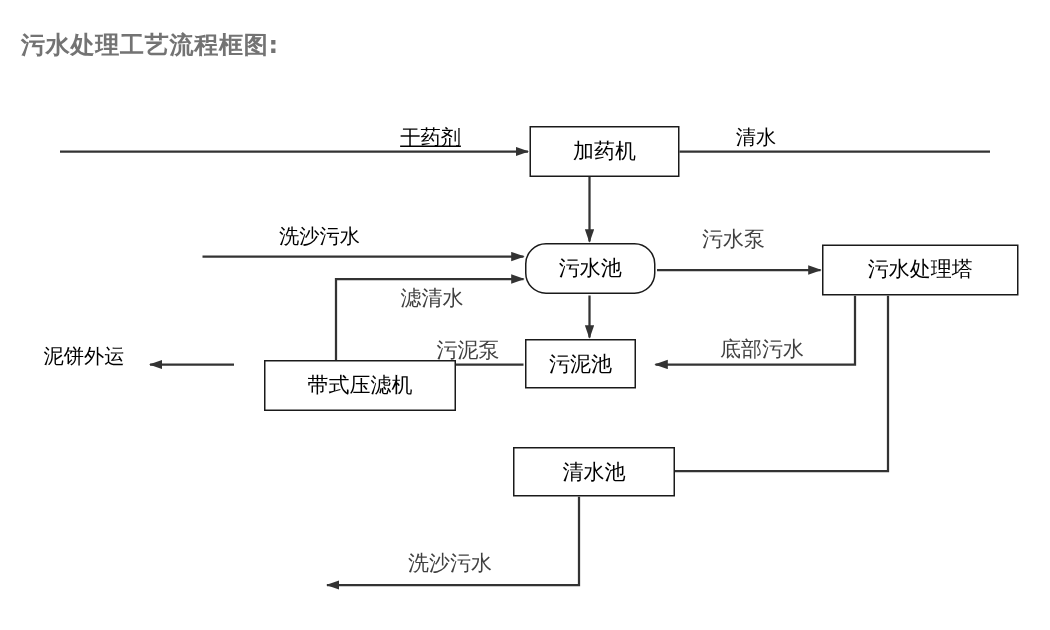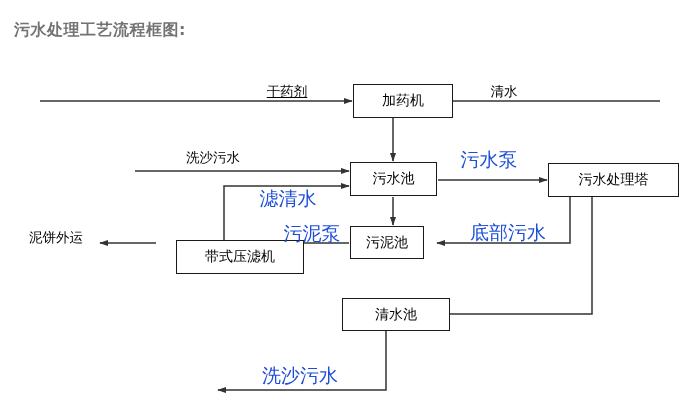--- a/index.html
+++ b/index.html
@@ -39,22 +39,22 @@
     background: #ffffff;
     display: flex;
     align-items: center;
     justify-content: center;
     font-size: 14px;
     color: #000;
     white-space: nowrap;
   }
   .edge-label {
     position: absolute;
-    font-size: 19px;
-    color: #1d4ed8;
+    font-size: 14px;
+    color: #404040;
     white-space: nowrap;
     transform: translate(-50%, -50%);
     text-align: right;
   }
   .terminal-label {
     position: absolute;
     font-size: 13.5px;
     color: #000;
     white-space: nowrap;
     transform: translate(-50%, -50%);
@@ -85,21 +85,21 @@
     <path d="M570,197 L570,243 L437,243"></path>
     <path d="M592,197 L592,314 L433,314"></path>
     <path d="M386,331 L386,390 L218,390"></path>
   </g>
 </svg>
 
 <div class="node-box" style="left:353px; top:84px; width:100px; height:34px;">
   <span>加药机</span>
 </div>
 
-<div class="node-box" style="left:350px; top:162px; width:87px; height:34px;">
+<div class="node-box" style="left:350px; top:162px; width:87px; height:34px;border-radius:14px;">
   <span>污水池</span>
 </div>
 
 <div class="node-box" style="left:548px; top:163px; width:131px; height:34px;align-items:center;">
   <span>污水处理塔</span>
 </div>
 
 <div class="node-box" style="left:157px; top:240px; width:128px; height:34px;margin-left:19px;">
   <span>带式压滤机</span>
 </div>

